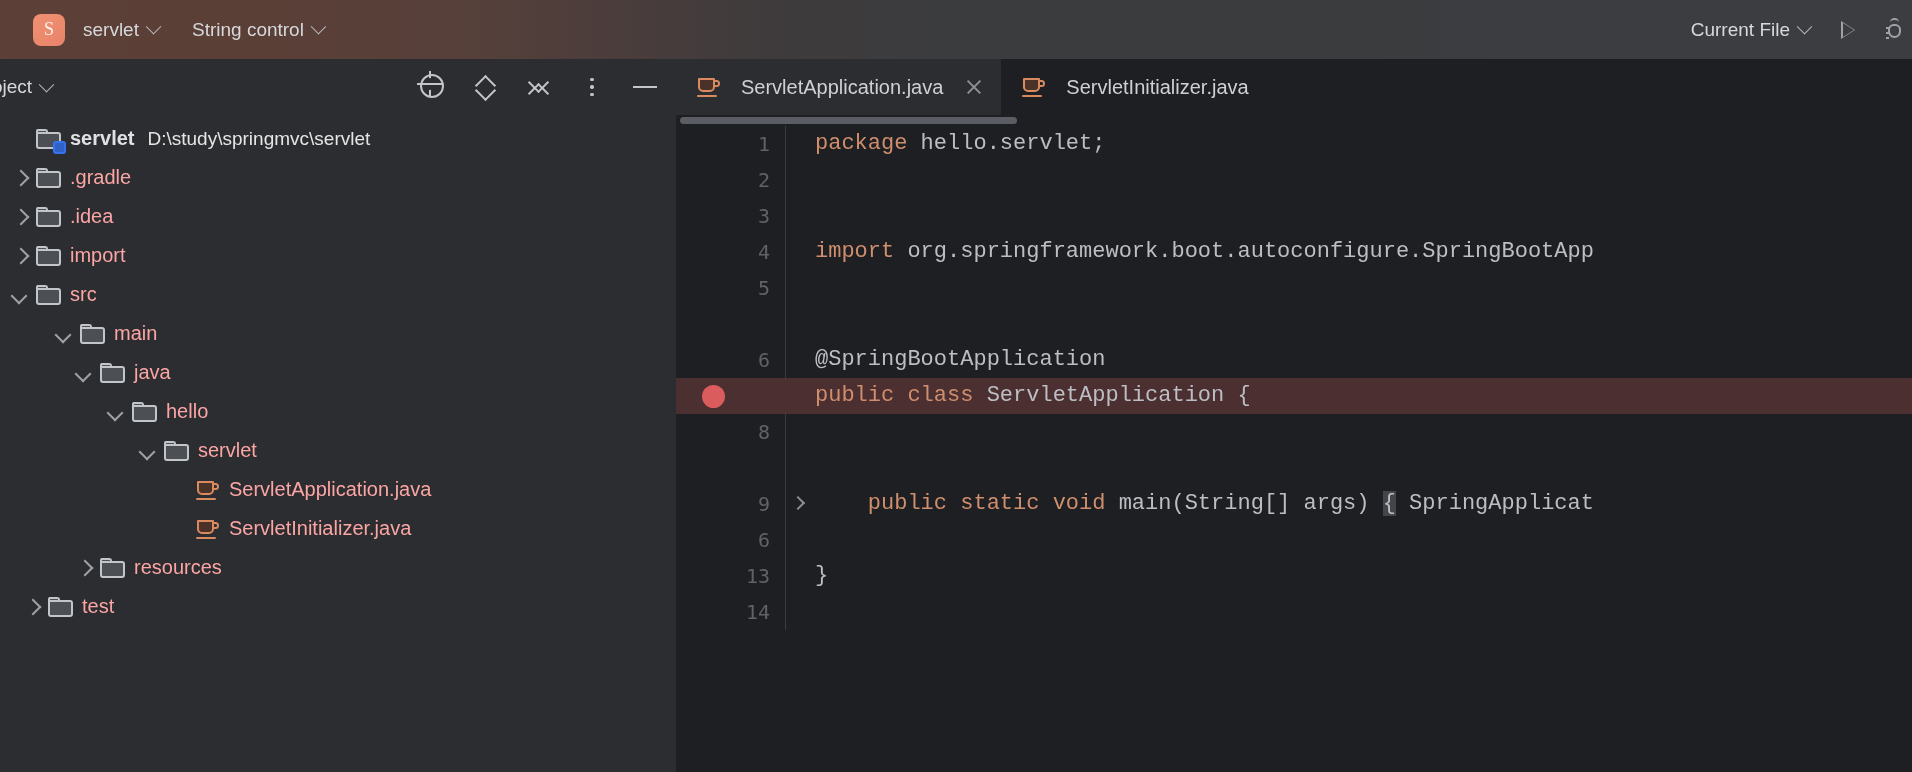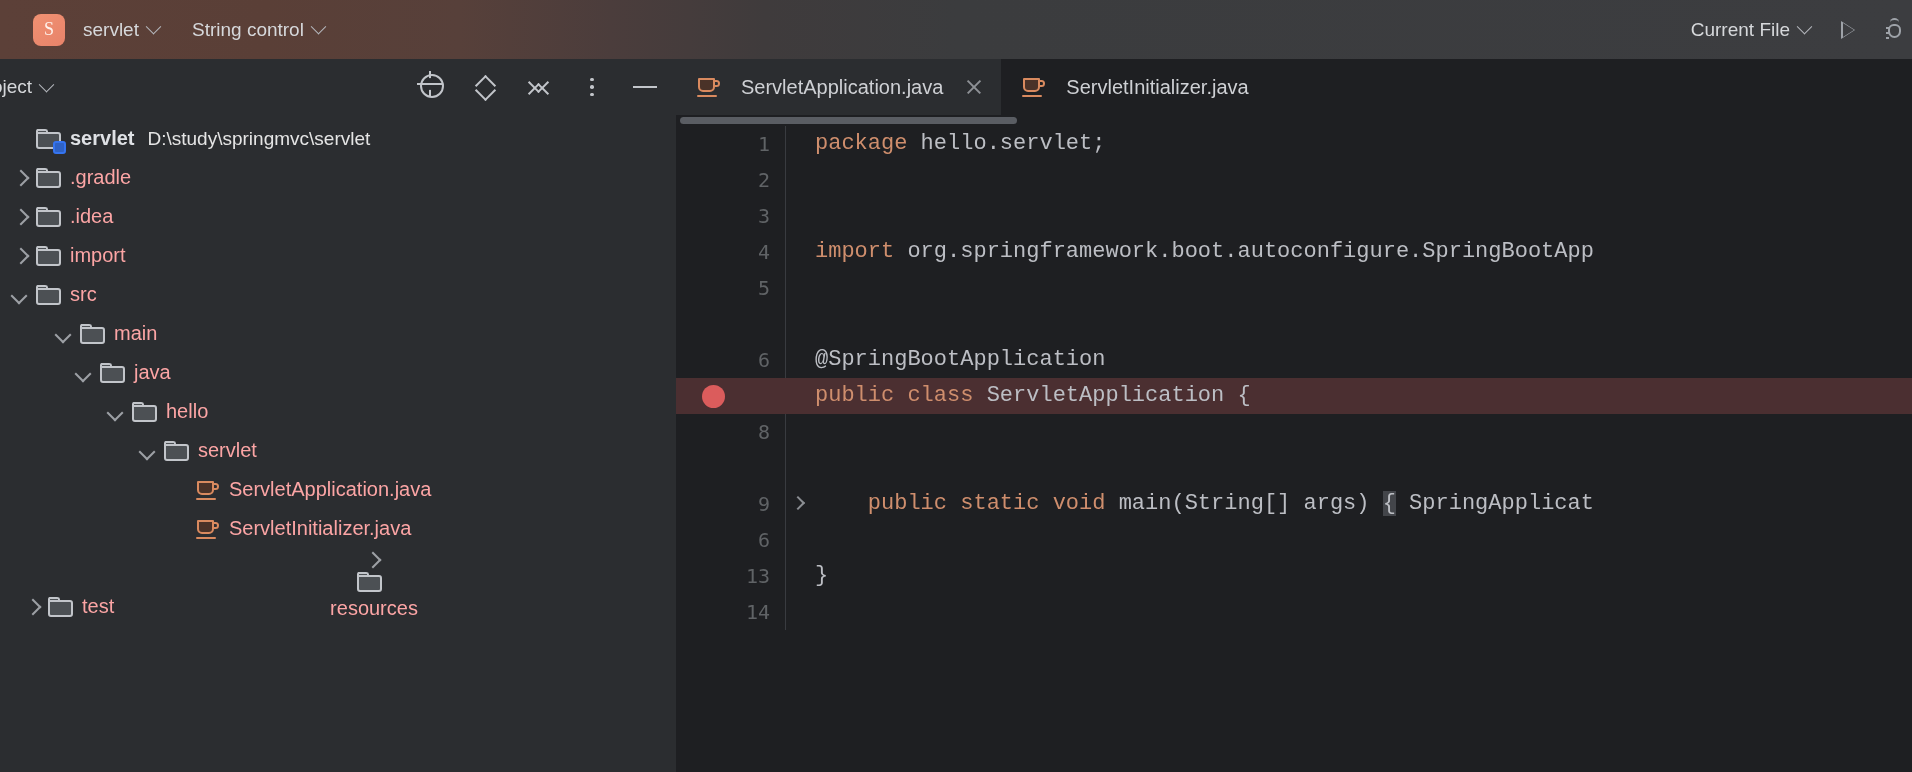--- a/index.html
+++ b/index.html
@@ -374,21 +374,21 @@
       </div>
       <div class="node" style="padding-left: 168px;">
         <span class="arrow "></span>
         <span class="java-ico">
           <span class="cup"></span>
           <span class="handle"></span>
           <span class="saucer"></span>
         </span>
         <span class="node-label">ServletInitializer.java</span>
       </div>
-      <div class="node" style="padding-left: 72px; flex-direction: column;">
+      <div class="node" style="padding-left: 72px;">
         <span class="arrow closed"></span>
         <span class="folder">
           <span class="ftab"></span>
           <span class="fbody"></span>
         </span>
         <span class="node-label">resources</span>
       </div>
       <div class="node" style="padding-left: 20px;">
         <span class="arrow closed"></span>
         <span class="folder">

